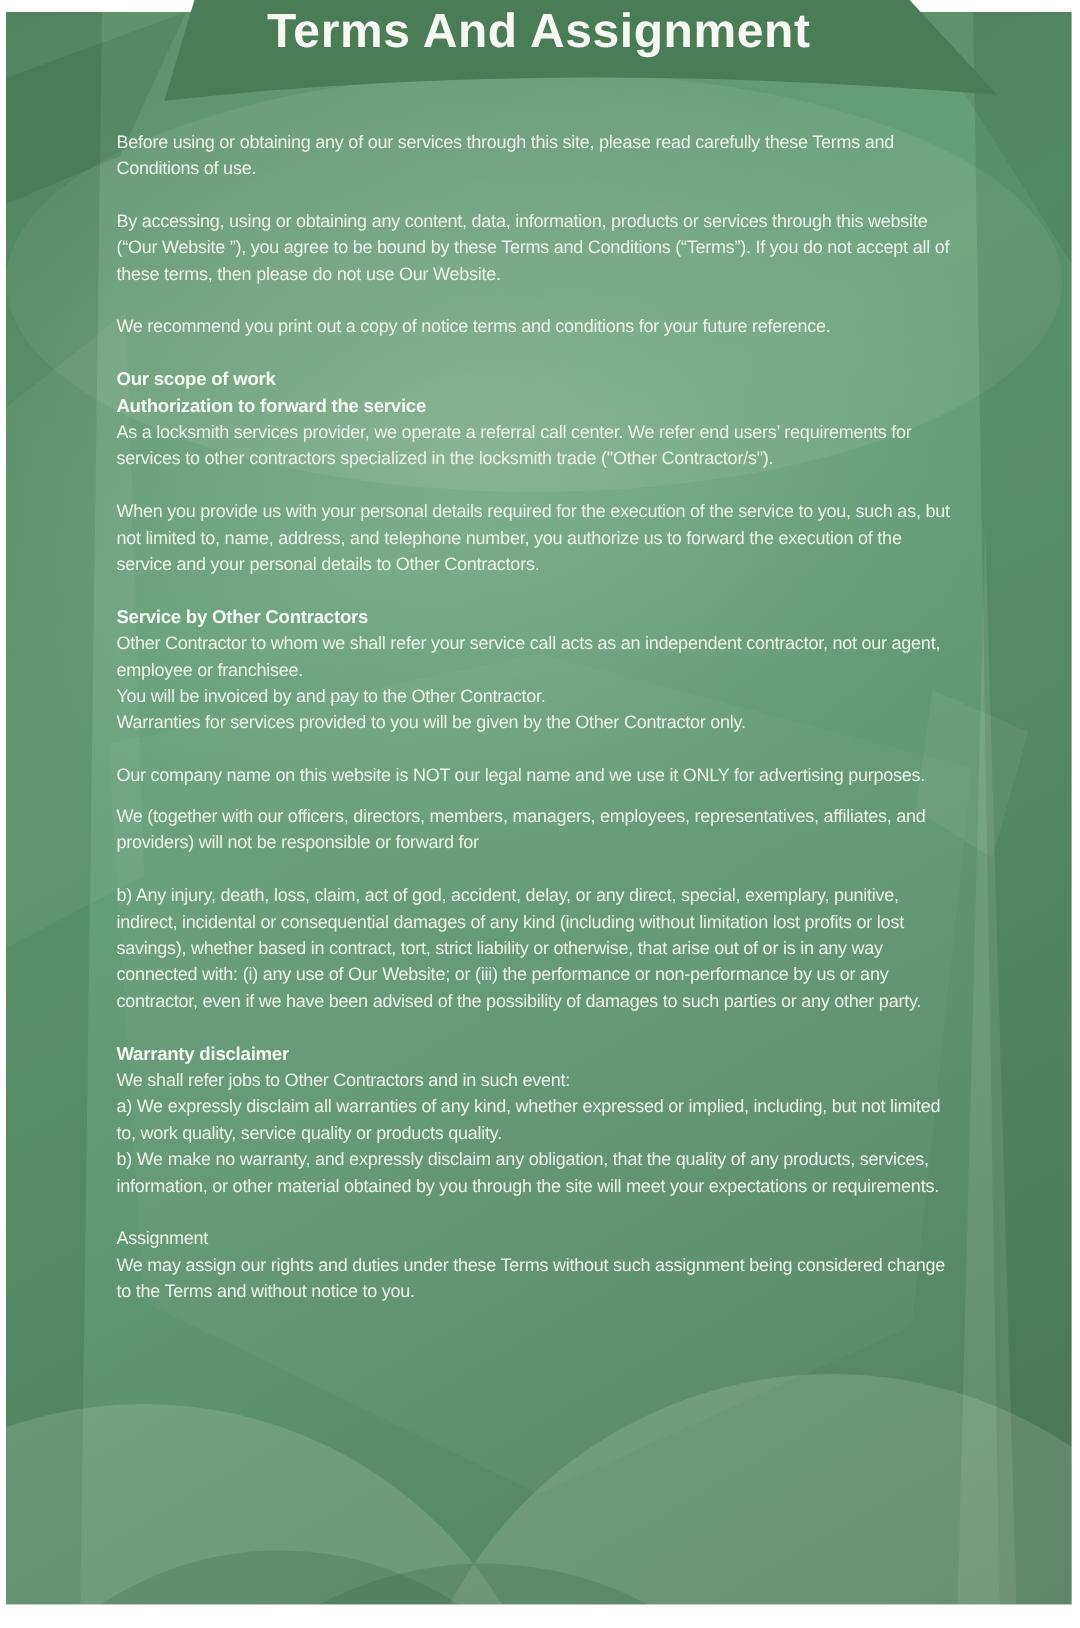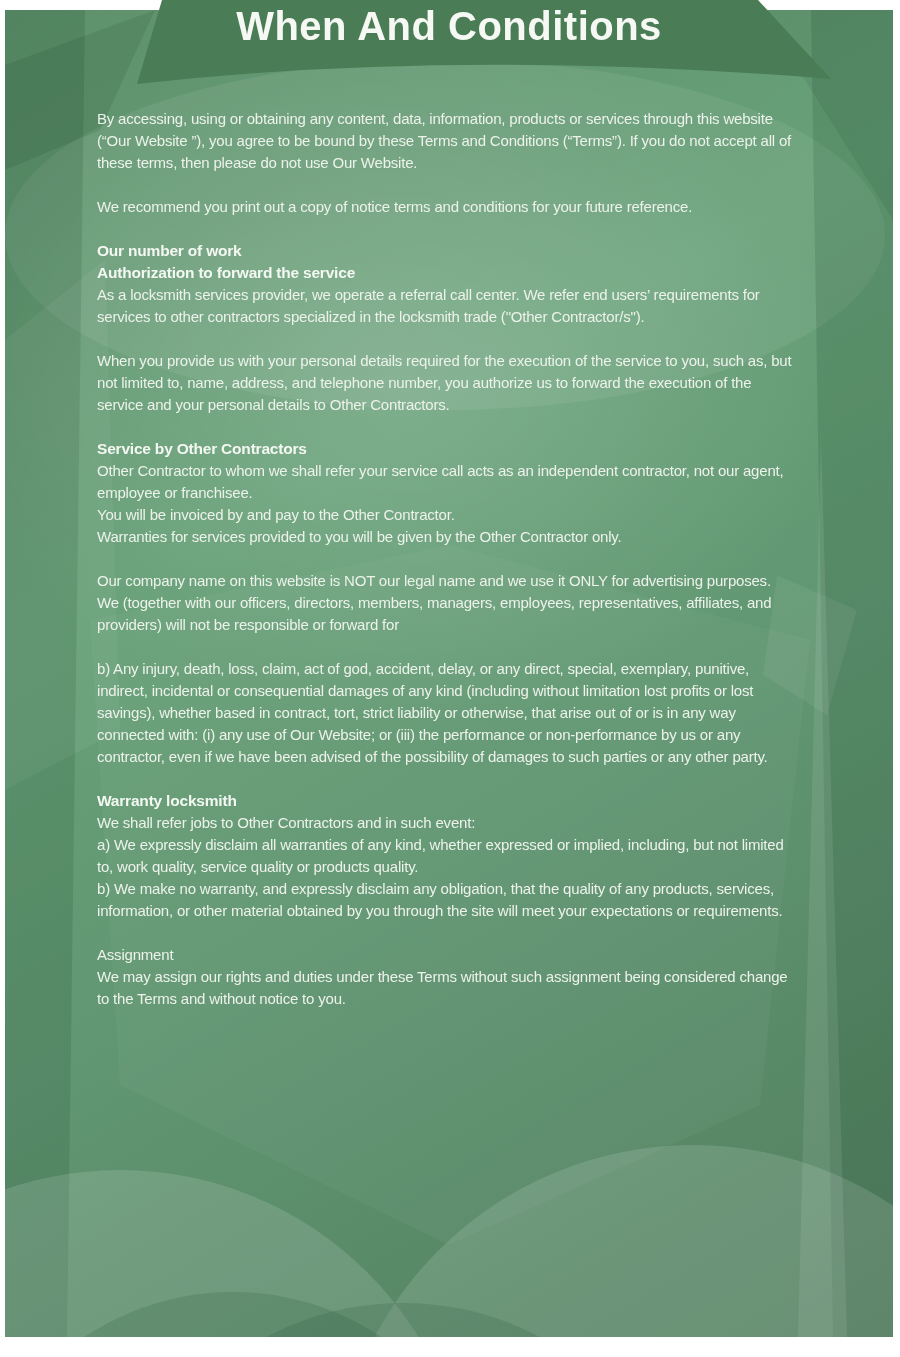--- a/index.html
+++ b/index.html
@@ -13,21 +13,21 @@
       radial-gradient(ellipse 640px 500px at 44% 28%, rgba(255,255,255,0.16), rgba(255,255,255,0) 70%),
       linear-gradient(150deg,#5e916c 0%,#67a078 35%,#619672 60%,#527f5f 100%);
   }
   .bg{position:absolute;left:0;top:0;width:100%;height:100%;display:block;}
   .content{
     position:relative;z-index:2;padding:98px 96px 0 92px;
     color:#edf2ea;font-size:15px;line-height:22px;letter-spacing:-0.2px;
   }
   .block{margin:0 0 22px 0;white-space:pre-line;}
   .block.h{font-weight:bold;color:#f4f8f2;font-size:15.5px;margin-bottom:0;}
-  .block.tight{margin-bottom:0;}
+  .block.tight{margin-bottom:12px;}
   .ribbon{position:absolute;left:5px;top:0;width:888px;height:115px;z-index:3;}
   .ribbon svg{position:absolute;left:0;top:0;display:block;}
   .title{
     position:absolute;left:0;right:0;top:4px;margin:0;text-align:center;
     font-size:40px;font-weight:bold;color:#f5f8f3;letter-spacing:0.5px;
   }
 </style>
 </head>
 <body>
 
@@ -42,41 +42,42 @@
       <polygon points="0,330 100,250 115,720 0,780" fill="rgba(255,255,255,0.05)"></polygon>
       <polygon points="772,565 852,600 822,705 758,665" fill="rgba(255,255,255,0.06)"></polygon>
       <polygon points="793,1327 816,430 842,1327" fill="rgba(255,255,255,0.09)"></polygon>
       <polygon points="85,610 444,535 805,630 755,1095 444,1235 115,1075" fill="rgba(255,255,255,0.035)"></polygon>
       <circle cx="115" cy="1510" r="350" fill="rgba(255,255,255,0.13)"></circle>
       <circle cx="688" cy="1495" r="360" fill="rgba(255,255,255,0.13)"></circle>
       <circle cx="228" cy="1550" r="268" fill="rgba(25,75,45,0.16)"></circle>
       <circle cx="398" cy="1585" r="292" fill="rgba(25,75,45,0.16)"></circle>
     </svg>
     <div class="content" id="content">
+        <div class="block">Before using or obtaining any of our services through this site, please read carefully these Terms and Conditions of use.</div>
         <div class="block">By accessing, using or obtaining any content, data, information, products or services through this website (“Our Website ”), you agree to be bound by these Terms and Conditions (“Terms”). If you do not accept all of these terms, then please do not use Our Website.</div>
         <div class="block">We recommend you print out a copy of notice terms and conditions for your future reference.</div>
-        <div class="block h">Our number of work</div>
+        <div class="block h">Our scope of work</div>
         <div class="block h">Authorization to forward the service</div>
         <div class="block">As a locksmith services provider, we operate a referral call center. We refer end users’ requirements for services to other contractors specialized in the locksmith trade ("Other Contractor/s").</div>
         <div class="block">When you provide us with your personal details required for the execution of the service to you, such as, but not limited to, name, address, and telephone number, you authorize us to forward the execution of the service and your personal details to Other Contractors.</div>
         <div class="block h">Service by Other Contractors</div>
         <div class="block">Other Contractor to whom we shall refer your service call acts as an independent contractor, not our agent, employee or franchisee.
 You will be invoiced by and pay to the Other Contractor.
 Warranties for services provided to you will be given by the Other Contractor only.</div>
         <div class="block tight">Our company name on this website is NOT our legal name and we use it ONLY for advertising purposes.</div>
         <div class="block">We (together with our officers, directors, members, managers, employees, representatives, affiliates, and providers) will not be responsible or forward for</div>
         <div class="block">b) Any injury, death, loss, claim, act of god, accident, delay, or any direct, special, exemplary, punitive, indirect, incidental or consequential damages of any kind (including without limitation lost profits or lost savings), whether based in contract, tort, strict liability or otherwise, that arise out of or is in any way connected with: (i) any use of Our Website; or (iii) the performance or non-performance by us or any contractor, even if we have been advised of the possibility of damages to such parties or any other party.</div>
-        <div class="block h">Warranty locksmith</div>
+        <div class="block h">Warranty disclaimer</div>
         <div class="block">We shall refer jobs to Other Contractors and in such event:
 a) We expressly disclaim all warranties of any kind, whether expressed or implied, including, but not limited to, work quality, service quality or products quality.
 b) We make no warranty, and expressly disclaim any obligation, that the quality of any products, services, information, or other material obtained by you through the site will meet your expectations or requirements.</div>
         <div class="block">Assignment
 We may assign our rights and duties under these Terms without such assignment being considered change to the Terms and without notice to you.</div>
       </div>
   </div>
 
   <div class="ribbon">
     <svg width="888" height="115" viewBox="0 0 888 115" xmlns="http://www.w3.org/2000/svg">
       <path d="M157 0 L753 0 L826 79 Q450 48 132 84 Z" fill="#4a7c55"></path>
     </svg>
-    <h1 class="title">When And Conditions</h1>
+    <h1 class="title">Terms And Assignment</h1>
   </div>
 </div>
 
 </body></html>

